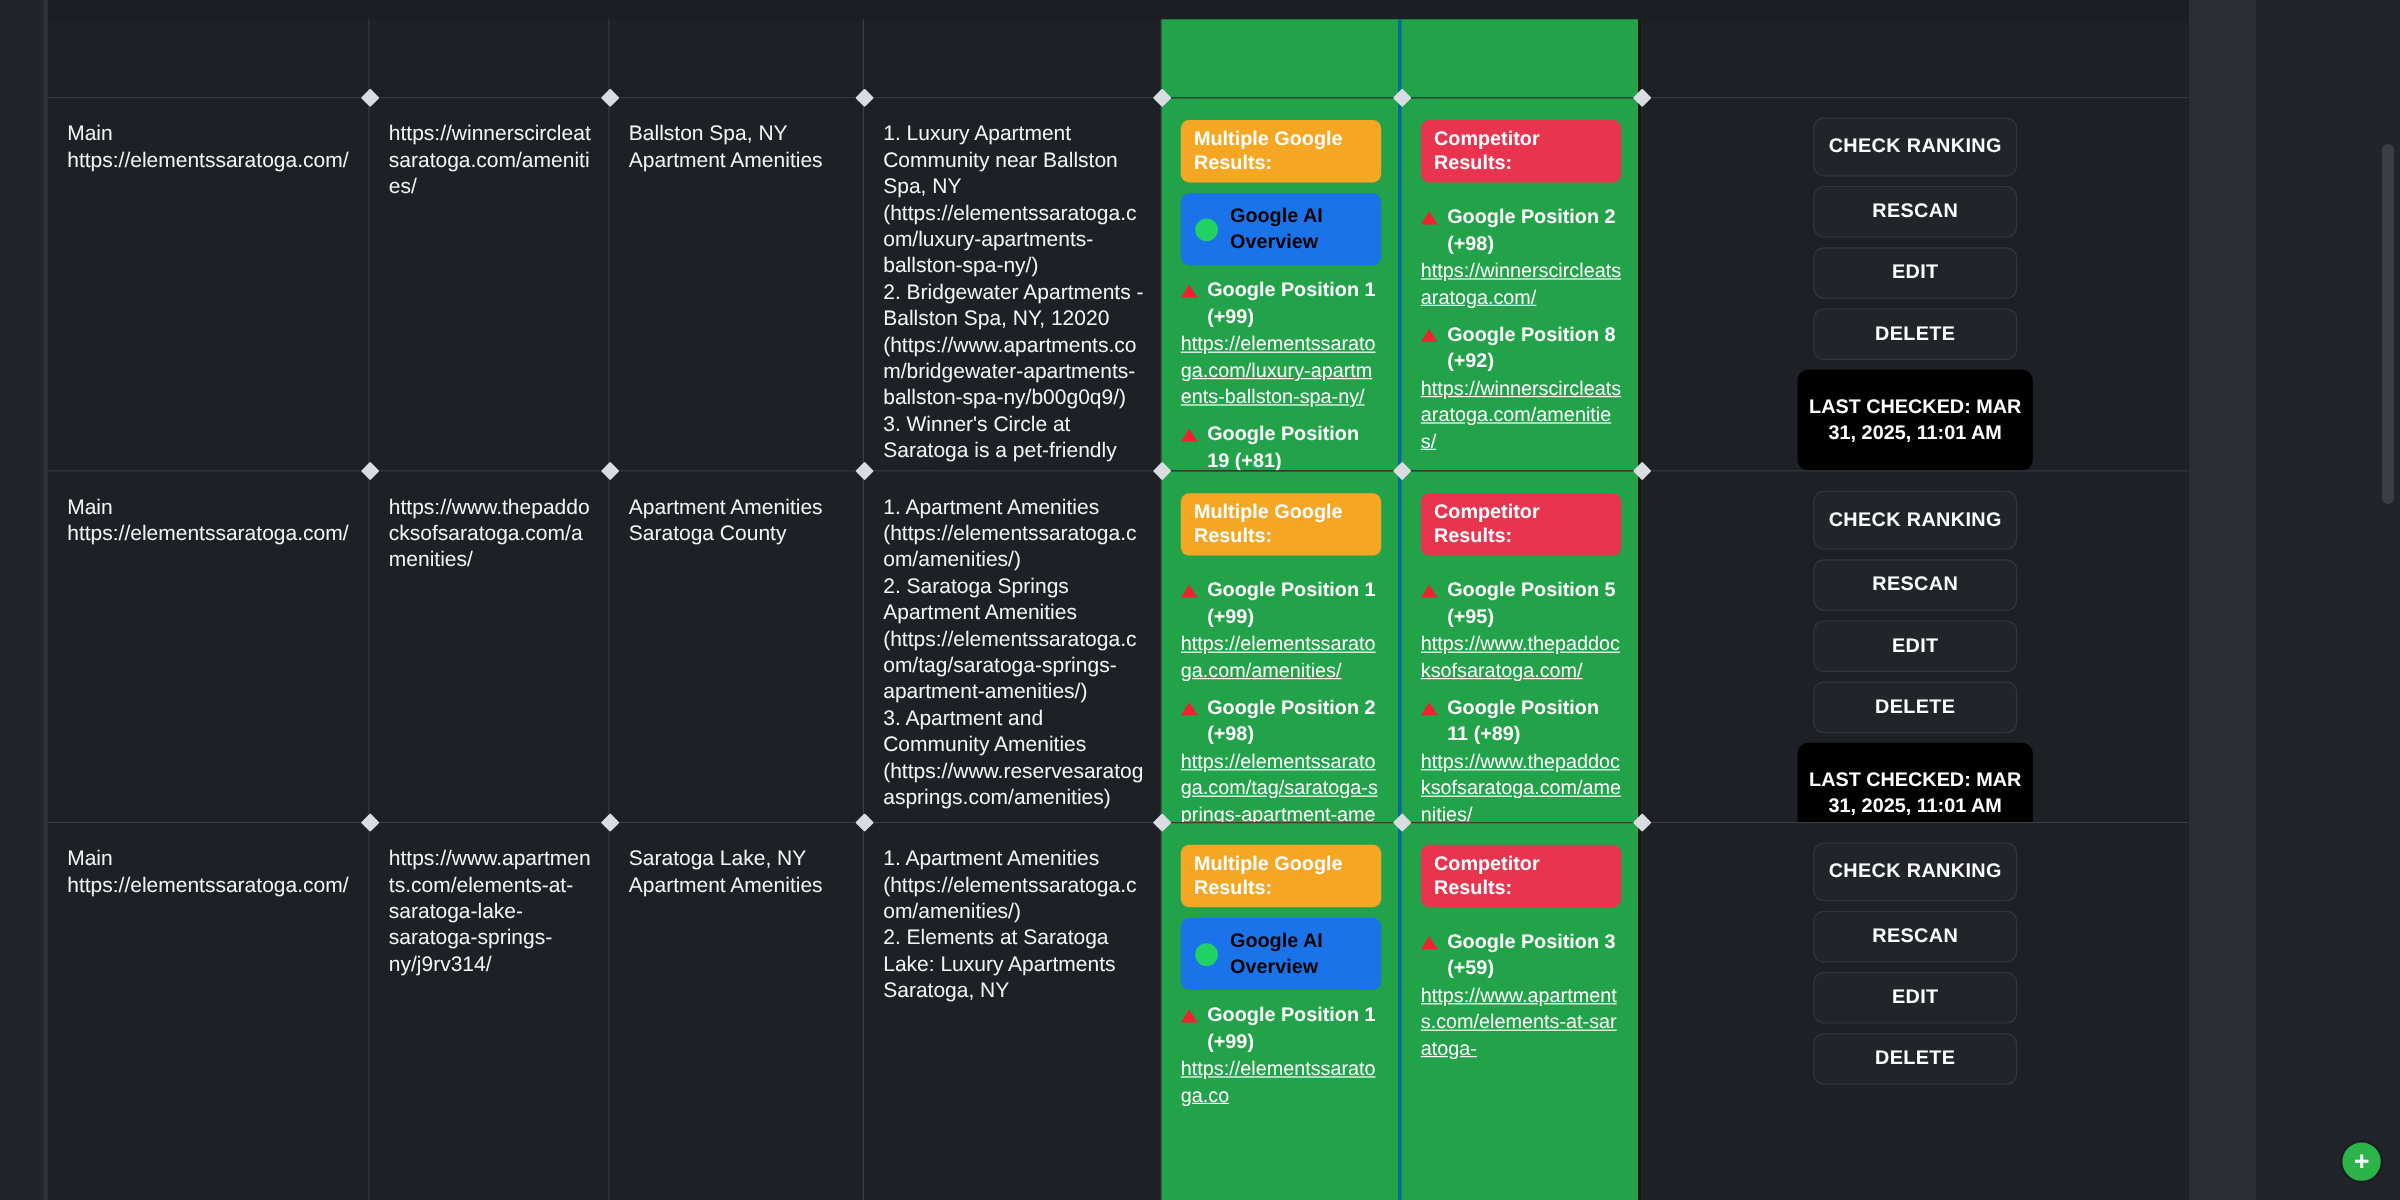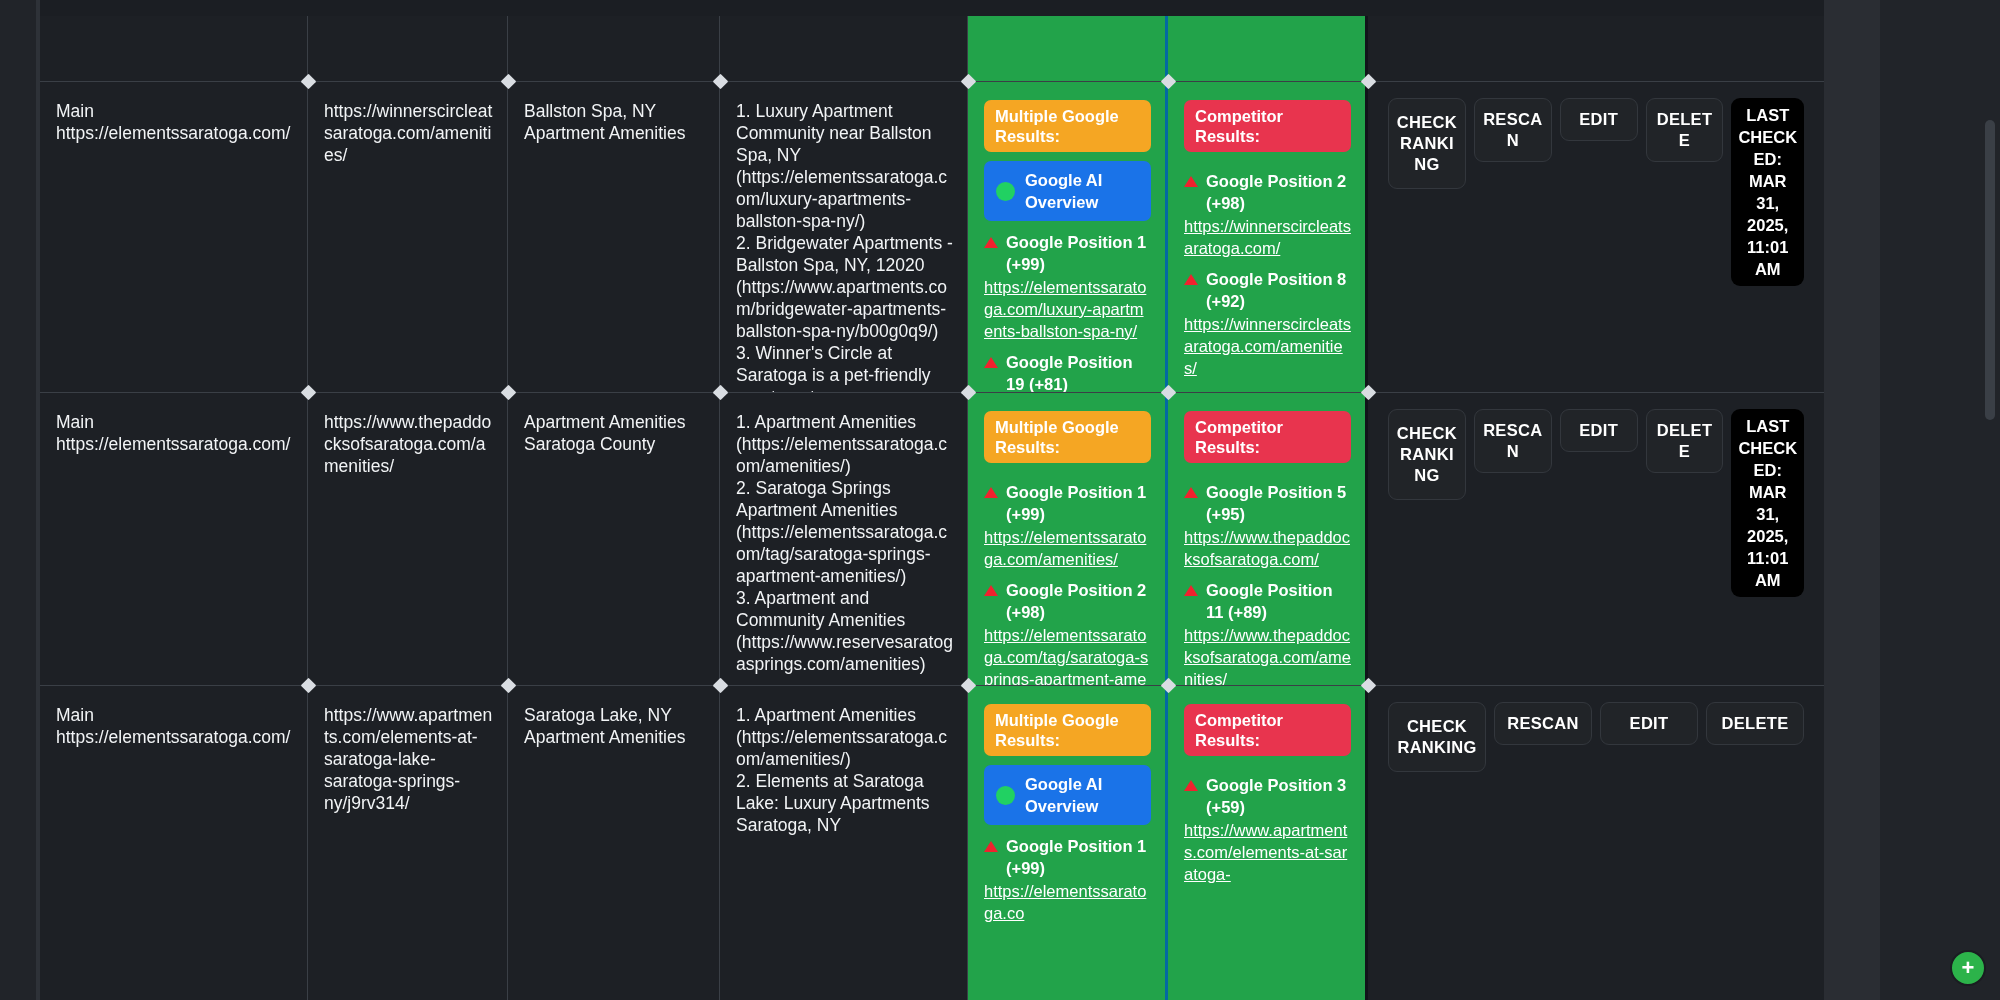--- a/index.html
+++ b/index.html
@@ -103,21 +103,21 @@
     margin-bottom: 9px;
   }
   .badge-multiple { background: #f5a623; }
   .badge-competitor { background: #e8344e; }
   .badge-ai {
     background: #1a73e8;
     display: flex; align-items: center; gap: 10px;
     padding: 8px 12px;
     border-radius: 7px;
     margin-bottom: 10px;
-    font-weight: bold; font-size: 16.5px; color: #ffffff;
+    font-weight: bold; font-size: 16.5px; color: #000000;
   }
   .ai-dot {
     width: 19px; height: 19px; border-radius: 50%;
     background: #21d162; flex: 0 0 auto;
   }
 
   .pos-line {
     display: flex; align-items: flex-start; gap: 8px;
     margin-top: 9px;
     font-weight: bold; font-size: 16.5px; line-height: 22px;
@@ -136,46 +136,46 @@
     text-decoration: underline;
     font-size: 16.5px;
     line-height: 22px;
     word-break: break-all;
     overflow-wrap: anywhere;
     margin-top: 1px;
   }
 
   
   .actions-wrap {
-    display: flex; flex-direction: row; align-items: flex-start; gap: 8px;
+    display: flex; flex-direction: column; align-items: center; gap: 8px;
   }
   .act-btn {
     width: 170px;
     background: #212428;
     border: 1px solid #33373d;
     border-radius: 9px;
     color: #ffffff;
     font-weight: bold;
     font-size: 16.5px;
     line-height: 21px;
     letter-spacing: 0.3px;
     padding: 10px 6px;
     text-align: center;
     cursor: pointer;
   }
   .act-btn.tall { padding: 13px 6px; }
   .last-checked {
-    width: 160px;
+    width: 196px;
     background: #000000;
     border-radius: 9px;
     color: #ffffff;
     font-weight: bold;
     font-size: 16.5px;
     line-height: 22px;
-    padding: 6px 6px;
+    padding: 20px 6px;
     text-align: center;
   }
 
   
   .fab {
     position: absolute;
     right: 14px; bottom: 14px;
     width: 36px; height: 36px;
     border-radius: 50%;
     background: #2cb34a;

